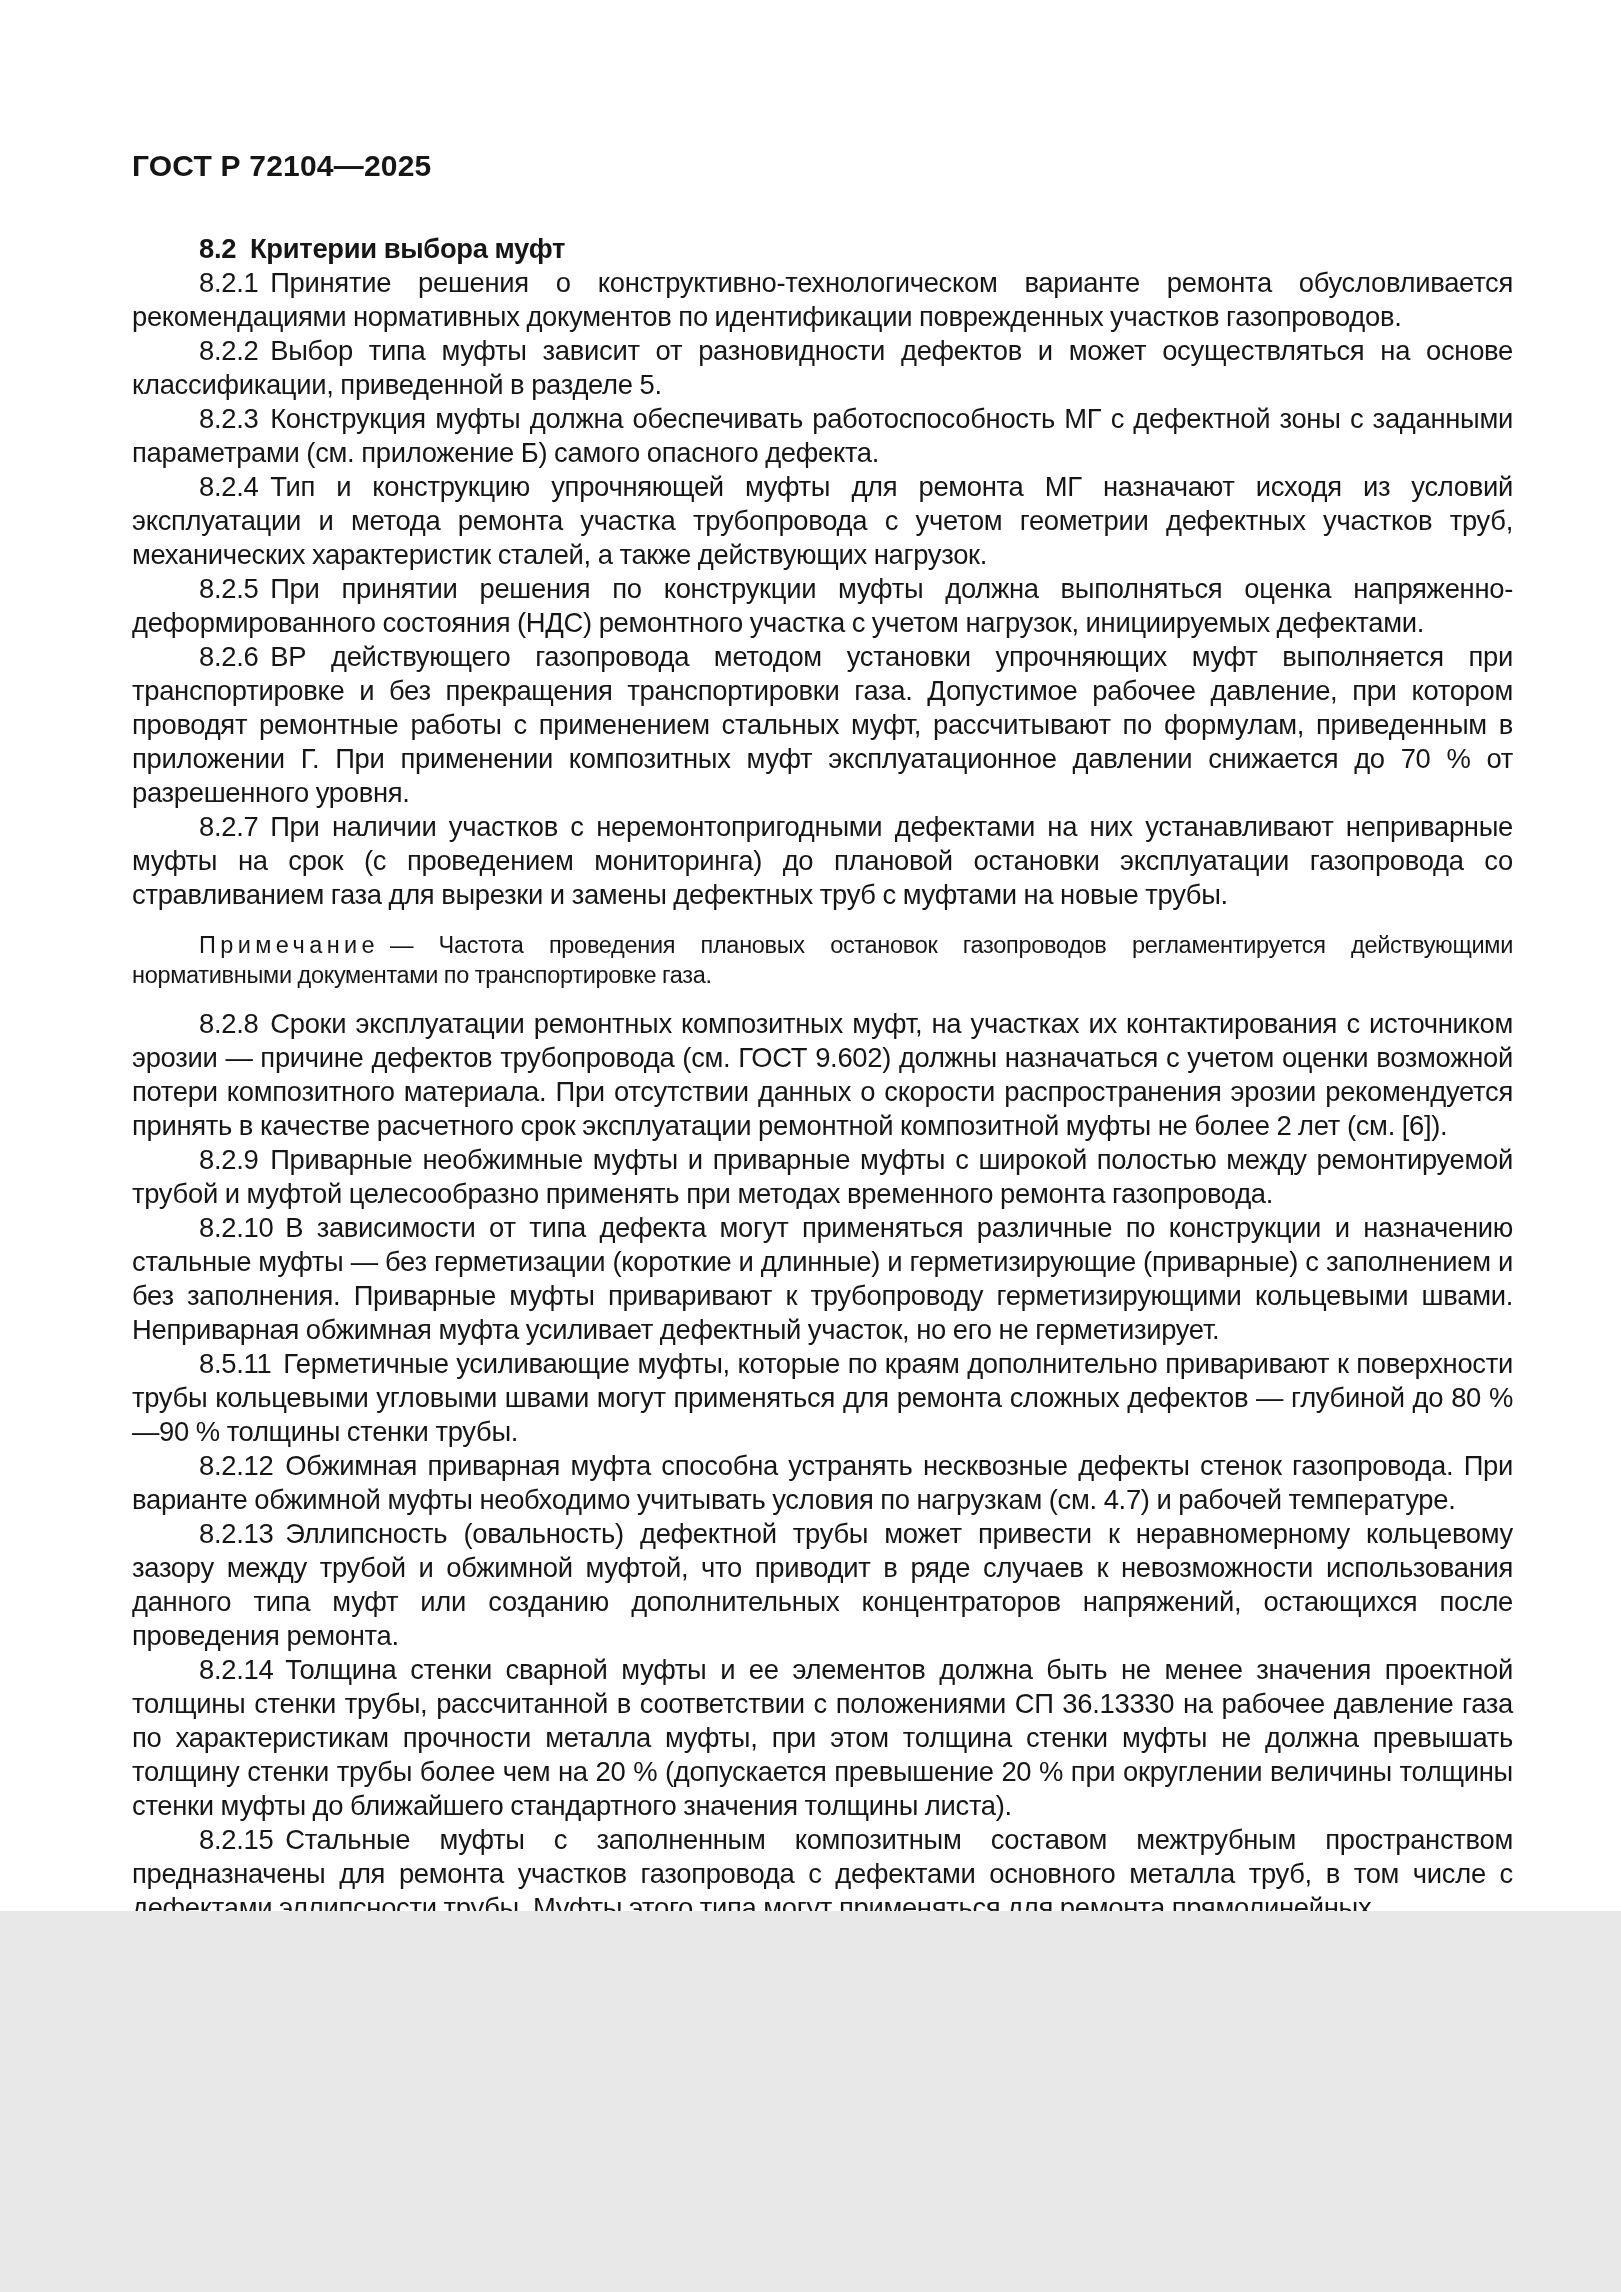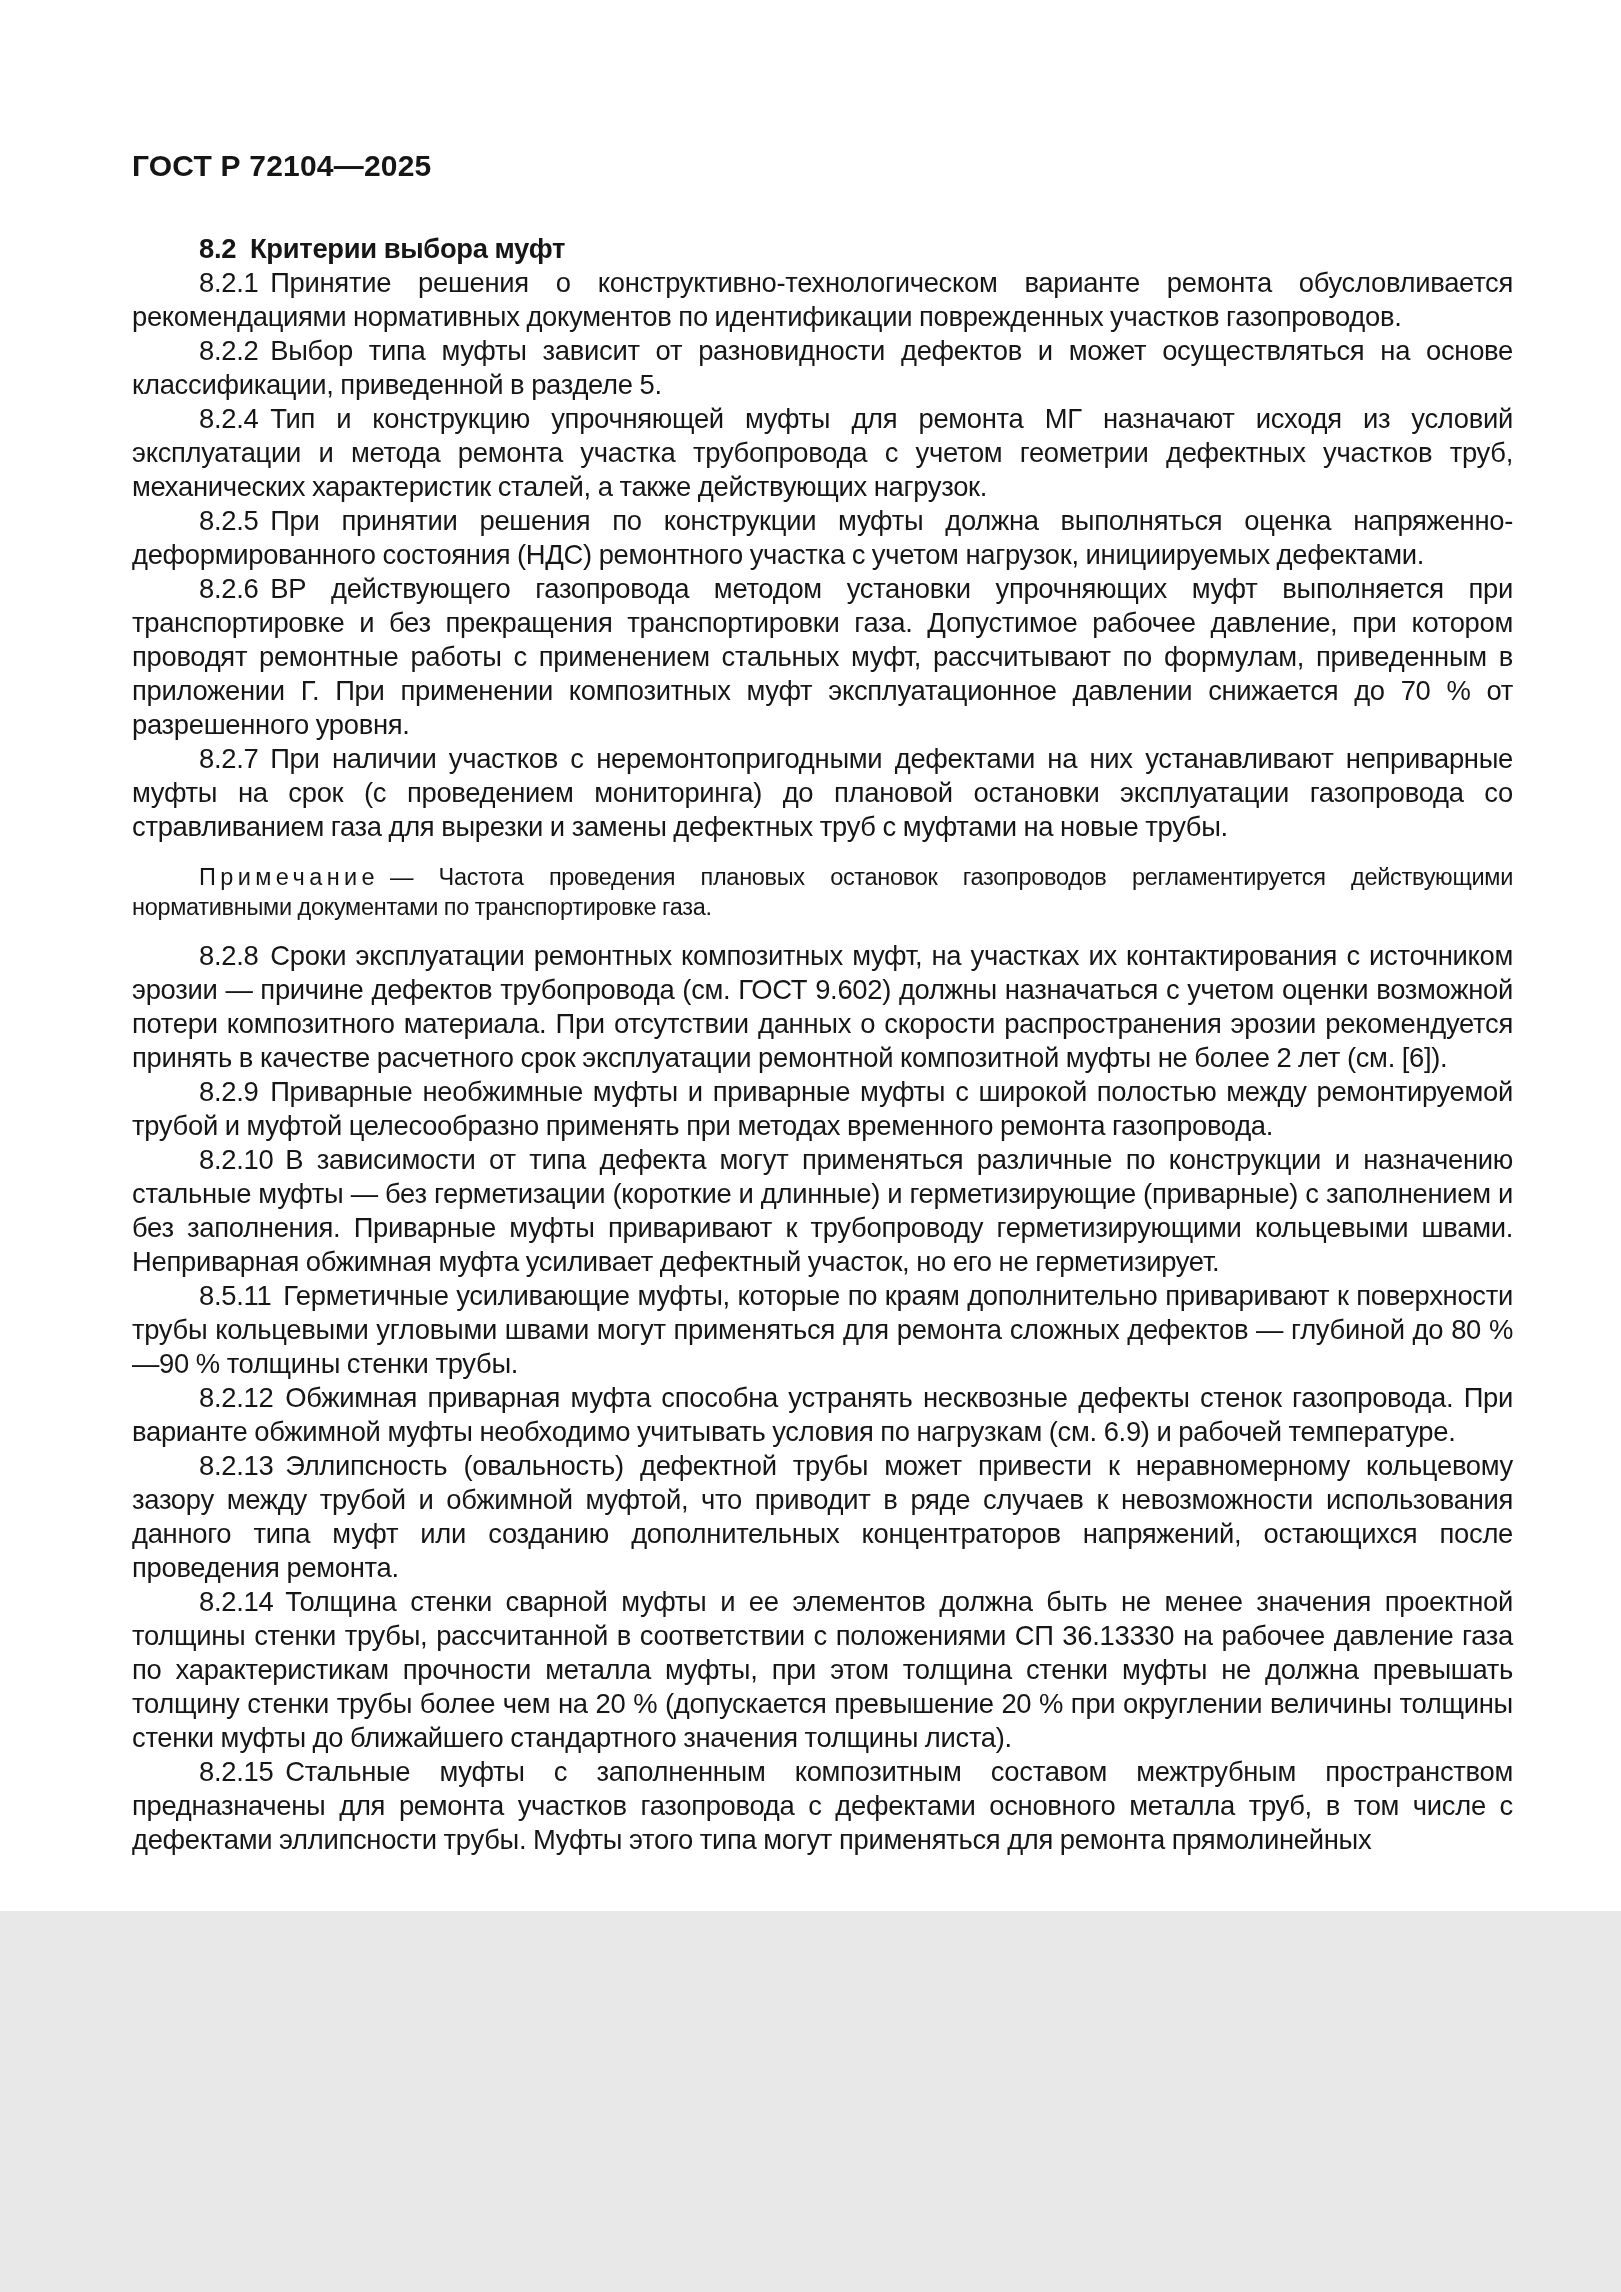--- a/index.html
+++ b/index.html
@@ -79,40 +79,41 @@
 
   <div class="body-text">
 
 
     <p class="section-heading"><span class="heading-num">8.2</span><span>Критерии выбора муфт</span></p>
 
     <p class="para"><span class="clause-num">8.2.1</span><span>Принятие решения о конструктивно-технологическом варианте ремонта обусловливается рекомендациями нормативных документов по идентификации поврежденных участков газопроводов.</span></p>
 
     <p class="para"><span class="clause-num">8.2.2</span><span>Выбор типа муфты зависит от разновидности дефектов и может осуществляться на основе классификации, приведенной в разделе 5.</span></p>
 
+    <p class="para"><span class="clause-num">8.2.3</span><span>Конструкция муфты должна обеспечивать работоспособность МГ с дефектной зоны с заданными параметрами (см. приложение Б) самого опасного дефекта.</span></p>
 
     <p class="para"><span class="clause-num">8.2.4</span><span>Тип и конструкцию упрочняющей муфты для ремонта МГ назначают исходя из условий эксплуатации и метода ремонта участка трубопровода с учетом геометрии дефектных участков труб, механических характеристик сталей, а также действующих нагрузок.</span></p>
 
     <p class="para"><span class="clause-num">8.2.5</span><span>При принятии решения по конструкции муфты должна выполняться оценка напряженно-деформированного состояния (НДС) ремонтного участка с учетом нагрузок, инициируемых дефектами.</span></p>
 
     <p class="para"><span class="clause-num">8.2.6</span><span>ВР действующего газопровода методом установки упрочняющих муфт выполняется при транспортировке и без прекращения транспортировки газа. Допустимое рабочее давление, при котором проводят ремонтные работы с применением стальных муфт, рассчитывают по формулам, приведенным в приложении Г. При применении композитных муфт эксплуатационное давлении снижается до 70 % от разрешенного уровня.</span></p>
 
     <p class="para"><span class="clause-num">8.2.7</span><span>При наличии участков с неремонтопригодными дефектами на них устанавливают неприварные муфты на срок (с проведением мониторинга) до плановой остановки эксплуатации газопровода со стравливанием газа для вырезки и замены дефектных труб с муфтами на новые трубы.</span></p>
 
     <p class="para note"><span class="note-label">Примечание</span><span>— Частота проведения плановых остановок газопроводов регламентируется действующими нормативными документами по транспортировке газа.</span></p>
 
     <p class="para"><span class="clause-num">8.2.8</span><span>Сроки эксплуатации ремонтных композитных муфт, на участках их контактирования с источником эрозии — причине дефектов трубопровода (см. ГОСТ 9.602) должны назначаться с учетом оценки возможной потери композитного материала. При отсутствии данных о скорости распространения эрозии рекомендуется принять в качестве расчетного срок эксплуатации ремонтной композитной муфты не более 2 лет (см. [6]).</span></p>
 
     <p class="para"><span class="clause-num">8.2.9</span><span>Приварные необжимные муфты и приварные муфты с широкой полостью между ремонтируемой трубой и муфтой целесообразно применять при методах временного ремонта газопровода.</span></p>
 
     <p class="para"><span class="clause-num">8.2.10</span><span>В зависимости от типа дефекта могут применяться различные по конструкции и назначению стальные муфты — без герметизации (короткие и длинные) и герметизирующие (приварные) с заполнением и без заполнения. Приварные муфты приваривают к трубопроводу герметизирующими кольцевыми швами. Неприварная обжимная муфта усиливает дефектный участок, но его не герметизирует.</span></p>
 
     <p class="para"><span class="clause-num">8.5.11</span><span>Герметичные усиливающие муфты, которые по краям дополнительно приваривают к поверхности трубы кольцевыми угловыми швами могут применяться для ремонта сложных дефектов — глубиной до 80 %—90 % толщины стенки трубы.</span></p>
 
-    <p class="para"><span class="clause-num">8.2.12</span><span>Обжимная приварная муфта способна устранять несквозные дефекты стенок газопровода. При варианте обжимной муфты необходимо учитывать условия по нагрузкам (см. 6.9) и рабочей температуре.</span></p>
+    <p class="para"><span class="clause-num">8.2.12</span><span>Обжимная приварная муфта способна устранять несквозные дефекты стенок газопровода. При варианте обжимной муфты необходимо учитывать условия по нагрузкам (см. 4.7) и рабочей температуре.</span></p>
 
     <p class="para"><span class="clause-num">8.2.13</span><span>Эллипсность (овальность) дефектной трубы может привести к неравномерному кольцевому зазору между трубой и обжимной муфтой, что приводит в ряде случаев к невозможности использования данного типа муфт или созданию дополнительных концентраторов напряжений, остающихся после проведения ремонта.</span></p>
 
     <p class="para"><span class="clause-num">8.2.14</span><span>Толщина стенки сварной муфты и ее элементов должна быть не менее значения проектной толщины стенки трубы, рассчитанной в соответствии с положениями СП 36.13330 на рабочее давление газа по характеристикам прочности металла муфты, при этом толщина стенки муфты не должна превышать толщину стенки трубы более чем на 20 % (допускается превышение 20 % при округлении величины толщины стенки муфты до ближайшего стандартного значения толщины листа).</span></p>
 
     <p class="para"><span class="clause-num">8.2.15</span><span>Стальные муфты с заполненным композитным составом межтрубным пространством предназначены для ремонта участков газопровода с дефектами основного металла труб, в том числе с дефектами эллипсности трубы. Муфты этого типа могут применяться для ремонта прямолинейных</span></p>
 
   </div>
 
   <div class="page-number">18</div>

